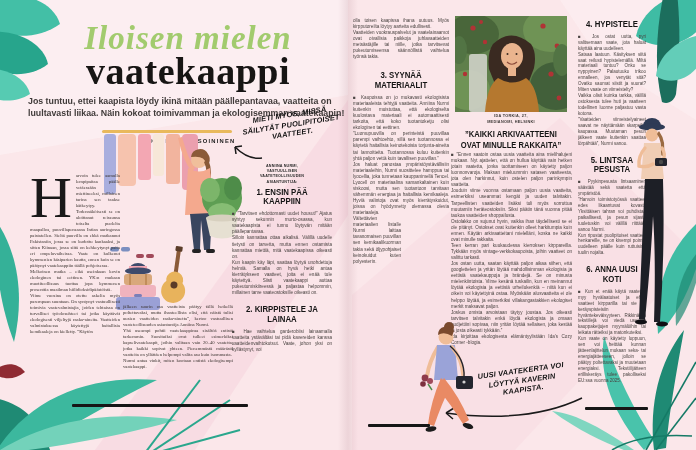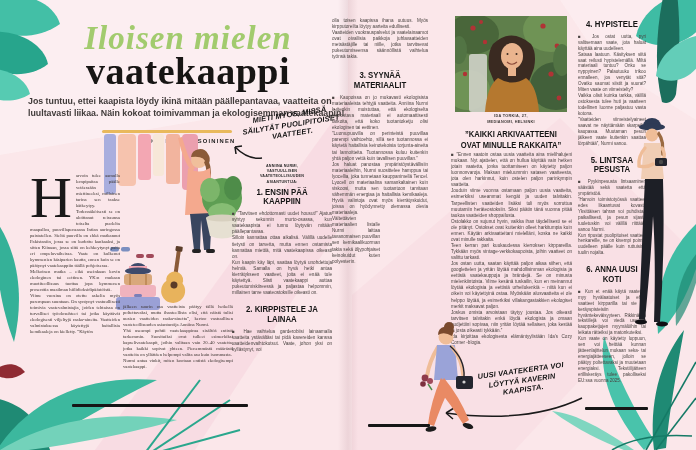--- a/index.html
+++ b/index.html
@@ -155,21 +155,21 @@
     <div class="tiphead" style="margin-top:3px;">1. ENSIN PÄÄ KAAPPIIN</div>
     <div class="sansbody" style="margin-top:4px;">■ ”Tarvitsen ehdottomasti uudet housut!” Ajatus syntyy sekunnin murto-osassa, kun vaatekaapista ei tunnu löytyvän mitään päällepantavaa.
 Silloin kannattaa ottaa aikalisä. Välillä uudelle tietysti on tarvetta, mutta ennen ostamista kannattaa miettiä, mitä vaatekaapissa oikeasti on.
 Kun kaapin käy läpi, saattaa löytyä unohdettuja helmiä. Samalla on hyvä hetki antaa kierrätykseen vaatteet, joita ei enää tule käytettyä. Siisti vaatekaappi auttaa pukeutumiskiireessä ja paljastaa helpommin, millainen tarve vaateostoksille oikeasti on.</div>
     <div class="tiphead mt">2. KIRPPISTELE JA LAINAA</div>
     <div class="sansbody" style="margin-top:4px;">■ Hae vaihtelua garderobiisi lainaamalla vaatteita ystävältäsi tai pidä kavereiden kanssa vaatteidenvaihtokutsut. Vaate, johon yksi on kyllästynyt, voi</div>
   </div>
 
   <div class="abs rule" style="left:72px;top:404px;width:176px;"></div>
 
-  <div class="abs" style="left:332px;top:18px;width:96px;">
+  <div class="abs" style="left:353px;top:18px;width:96px;">
     <div class="sansbody">olla toisen kaapissa ihana uutuus. Myös kirpputoreilta löytyy aarteita edullisesti.
 Vaatteiden vuokrauspalvelut ja vaatelainaamot ovat oivallisia paikkoja juhlavaatteiden metsästäjille tai niille, jotka tarvitsevat pukeutumiseensa säännöllistä vaihtelua työnsä takia.</div>
     <div class="tiphead" style="margin-top:11px;">3. SYYNÄÄ MATERIAALIT</div>
     <div class="sansbody" style="margin-top:4px;">■ Kaupoissa on jo mukavasti ekologisista materiaaleista tehtyjä vaatteita. Anniina Nurmi kuitenkin muistuttaa, että ekologiselta kuulostava materiaali ei automaattisesti tarkoita, että koko tuotantoketju olisi ekologinen tai eettinen.
 ”Luomupuuvilla on perinteistä puuvillaa parempi vaihtoehto, sillä sen tuotannossa ei käytetä haitallisia keinotekoisia torjunta-aineita tai lannoitteita. Tuotannossa kuluu kuitenkin yhtä paljon vettä kuin tavallisen puuvillan.”
 Jos haluat panostaa ympäristöystävällisiin materiaaleihin, Nurmi suosittelee hamppua tai lyocellia, joka tunnetaan kauppanimellä Tencel. Lyocell on materiaalina samankaltainen kuin viskoosi, mutta sen tuotantoon tarvitaan vähemmän energiaa ja haitallisia kemikaaleja. Hyviä valintoja ovat myös kierrätyskuidut, joissa on hyödynnetty olemassa olevia materiaaleja.</div>
     <div class="sansbody" style="width:48px;">Vältettävien materiaalien listalle Nurmi laittaa tavanomaisen puuvillan sen kemikaalikuorman takia sekä öljypohjaiset keinokuidut kuten polyesterin.</div>
   </div>
 
   <svg class="abs" style="left:455px;top:16px" width="112" height="96" viewBox="0 0 112 96">

